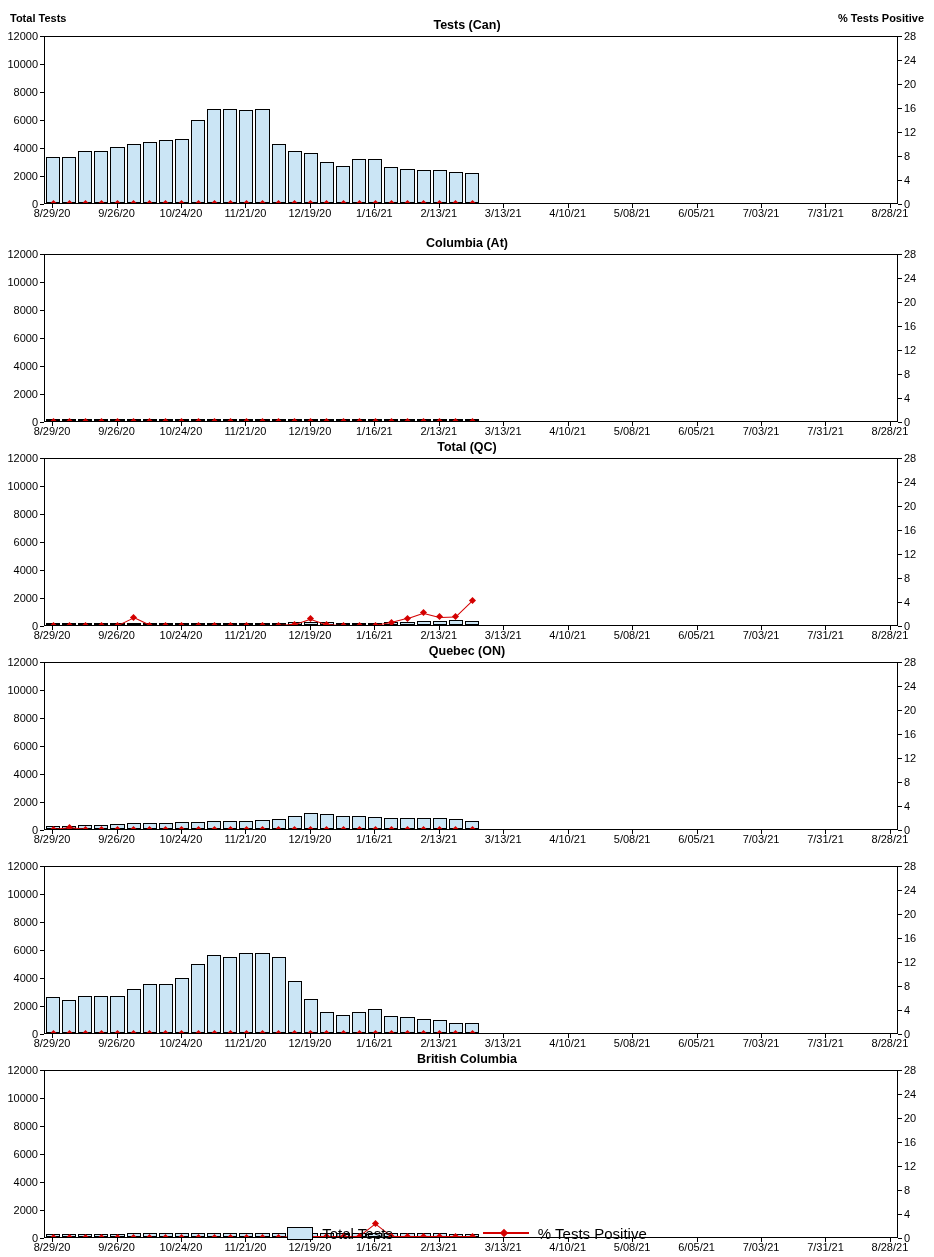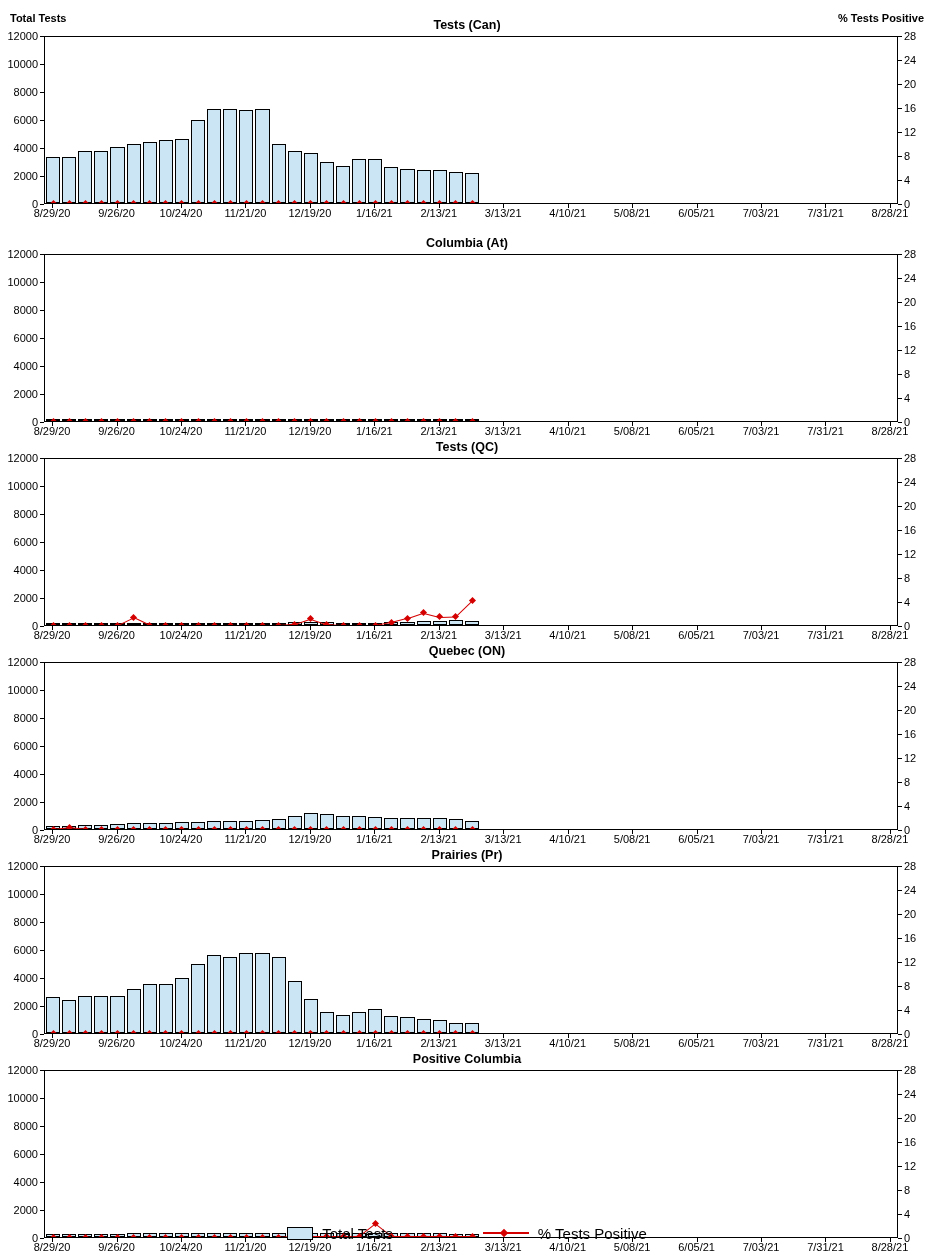--- a/index.html
+++ b/index.html
@@ -432,21 +432,21 @@
         <div class="xtick" style="left: 666.585px; top: 190px;">6/05/21</div>
         <div class="tickmark" style="left: 696.585px; top: 186px; width: 1px; height: 4px;"></div>
         <div class="xtick" style="left: 731.038px; top: 190px;">7/03/21</div>
         <div class="tickmark" style="left: 761.038px; top: 186px; width: 1px; height: 4px;"></div>
         <div class="xtick" style="left: 795.491px; top: 190px;">7/31/21</div>
         <div class="tickmark" style="left: 825.491px; top: 186px; width: 1px; height: 4px;"></div>
         <div class="xtick" style="left: 859.943px; top: 190px;">8/28/21</div>
         <div class="tickmark" style="left: 889.943px; top: 186px; width: 1px; height: 4px;"></div>
       </div>
       <div class="panel" style="top: 440px; height: 212px;">
-        <div class="panel-title">Tests (QC)</div>
+        <div class="panel-title">Total (QC)</div>
         <div class="plot-area" style="left: 44px; top: 18px; width: 854px; height: 168px;">
           <div class="bar" style="left: 1px; width: 14.1132px; height: 1.5px;"></div>
           <div class="bar" style="left: 17.1132px; width: 14.1132px; height: 1.5px;"></div>
           <div class="bar" style="left: 33.2264px; width: 14.1132px; height: 1.5px;"></div>
           <div class="bar" style="left: 49.3396px; width: 14.1132px; height: 1.5px;"></div>
           <div class="bar" style="left: 65.4528px; width: 14.1132px; height: 1.5px;"></div>
           <div class="bar" style="left: 81.566px; width: 14.1132px; height: 1.68px;"></div>
           <div class="bar" style="left: 97.6792px; width: 14.1132px; height: 1.5px;"></div>
           <div class="bar" style="left: 113.792px; width: 14.1132px; height: 1.5px;"></div>
           <div class="bar" style="left: 129.906px; width: 14.1132px; height: 1.5px;"></div>
@@ -718,21 +718,20 @@
         <div class="xtick" style="left: 666.585px; top: 190px;">6/05/21</div>
         <div class="tickmark" style="left: 696.585px; top: 186px; width: 1px; height: 4px;"></div>
         <div class="xtick" style="left: 731.038px; top: 190px;">7/03/21</div>
         <div class="tickmark" style="left: 761.038px; top: 186px; width: 1px; height: 4px;"></div>
         <div class="xtick" style="left: 795.491px; top: 190px;">7/31/21</div>
         <div class="tickmark" style="left: 825.491px; top: 186px; width: 1px; height: 4px;"></div>
         <div class="xtick" style="left: 859.943px; top: 190px;">8/28/21</div>
         <div class="tickmark" style="left: 889.943px; top: 186px; width: 1px; height: 4px;"></div>
       </div>
       <div class="panel" style="top: 848px; height: 212px;">
-        <div class="panel-title">Prairies (Pr)</div>
         <div class="plot-area" style="left: 44px; top: 18px; width: 854px; height: 168px;">
           <div class="bar" style="left: 1px; width: 14.1132px; height: 36.4px;"></div>
           <div class="bar" style="left: 17.1132px; width: 14.1132px; height: 32.9px;"></div>
           <div class="bar" style="left: 33.2264px; width: 14.1132px; height: 37.1px;"></div>
           <div class="bar" style="left: 49.3396px; width: 14.1132px; height: 37.1px;"></div>
           <div class="bar" style="left: 65.4528px; width: 14.1132px; height: 37.1px;"></div>
           <div class="bar" style="left: 81.566px; width: 14.1132px; height: 44.1px;"></div>
           <div class="bar" style="left: 97.6792px; width: 14.1132px; height: 49px;"></div>
           <div class="bar" style="left: 113.792px; width: 14.1132px; height: 49px;"></div>
           <div class="bar" style="left: 129.906px; width: 14.1132px; height: 55.3px;"></div>
@@ -861,21 +860,21 @@
         <div class="xtick" style="left: 666.585px; top: 190px;">6/05/21</div>
         <div class="tickmark" style="left: 696.585px; top: 186px; width: 1px; height: 4px;"></div>
         <div class="xtick" style="left: 731.038px; top: 190px;">7/03/21</div>
         <div class="tickmark" style="left: 761.038px; top: 186px; width: 1px; height: 4px;"></div>
         <div class="xtick" style="left: 795.491px; top: 190px;">7/31/21</div>
         <div class="tickmark" style="left: 825.491px; top: 186px; width: 1px; height: 4px;"></div>
         <div class="xtick" style="left: 859.943px; top: 190px;">8/28/21</div>
         <div class="tickmark" style="left: 889.943px; top: 186px; width: 1px; height: 4px;"></div>
       </div>
       <div class="panel" style="top: 1052px; height: 212px;">
-        <div class="panel-title">Positive Columbia</div>
+        <div class="panel-title">British Columbia</div>
         <div class="plot-area" style="left: 44px; top: 18px; width: 854px; height: 168px;">
           <div class="bar" style="left: 1px; width: 14.1132px; height: 2.8px;"></div>
           <div class="bar" style="left: 17.1132px; width: 14.1132px; height: 3.08px;"></div>
           <div class="bar" style="left: 33.2264px; width: 14.1132px; height: 3.22px;"></div>
           <div class="bar" style="left: 49.3396px; width: 14.1132px; height: 3.36px;"></div>
           <div class="bar" style="left: 65.4528px; width: 14.1132px; height: 3.5px;"></div>
           <div class="bar" style="left: 81.566px; width: 14.1132px; height: 3.64px;"></div>
           <div class="bar" style="left: 97.6792px; width: 14.1132px; height: 3.78px;"></div>
           <div class="bar" style="left: 113.792px; width: 14.1132px; height: 3.92px;"></div>
           <div class="bar" style="left: 129.906px; width: 14.1132px; height: 3.92px;"></div>

